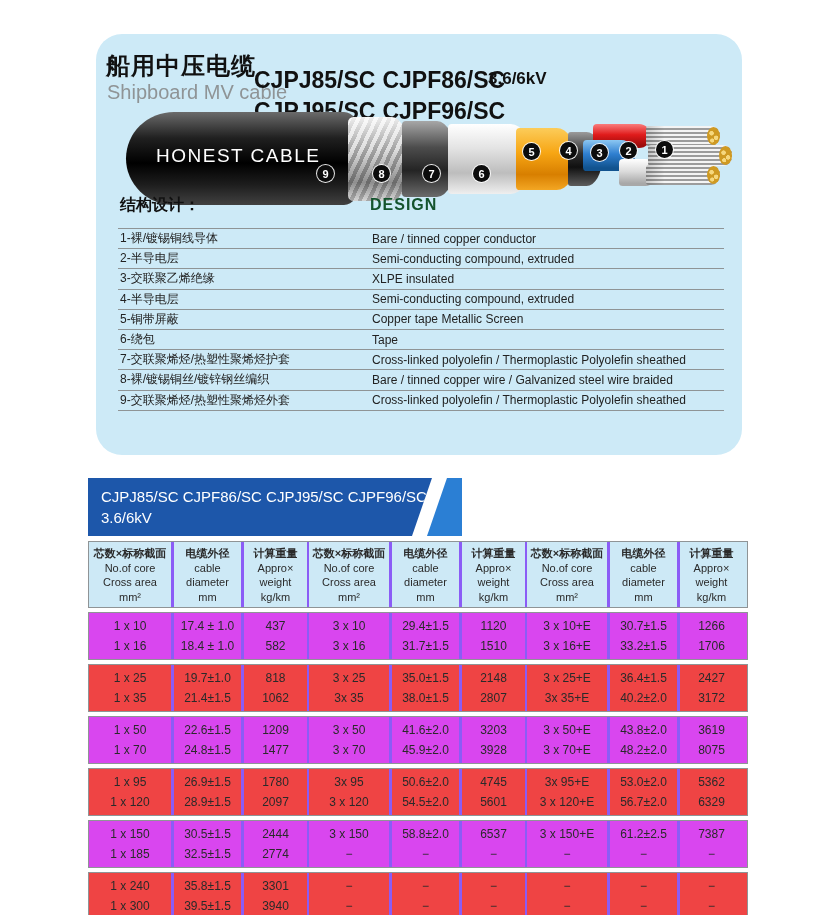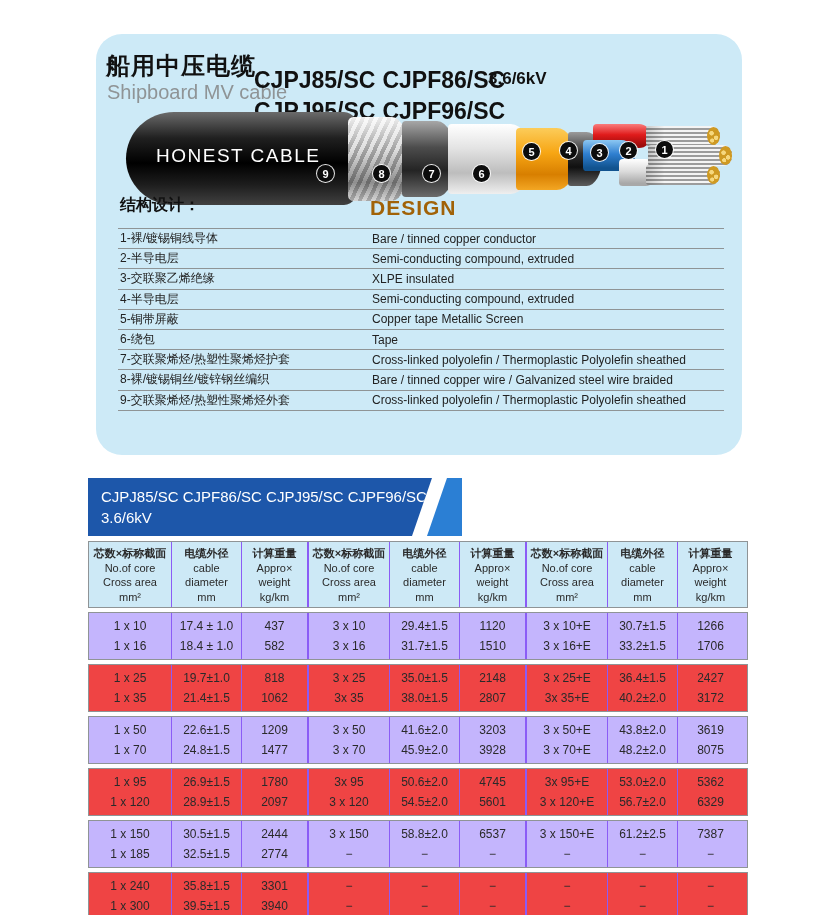--- a/index.html
+++ b/index.html
@@ -58,40 +58,40 @@
                  radial-gradient(circle at 70% 60%,#f6d87e 0 2px,transparent 2.5px),
                  radial-gradient(circle at 40% 75%,#f6d87e 0 1.8px,transparent 2.3px),#cf9a22;}
   .s1{left:550px;top:92px;width:74px;height:20px;}
   .s2{left:552px;top:111px;width:84px;height:21px;}
   .s3{left:550px;top:131px;width:74px;height:20px;}
   .badge{position:absolute;width:17px;height:17px;border-radius:50%;background:#0c0c0c;color:#fff;
       font-size:11px;font-weight:bold;display:flex;align-items:center;justify-content:center;
       box-shadow:0 0 0 1px rgba(255,255,255,.9);}
   
   .design-title-zh{position:absolute;left:24px;top:161px;font-size:16px;font-weight:bold;color:#111;}
-  .design-title-en{position:absolute;left:274px;top:162px;font-size:21px;font-weight:bold;color:#a16207;letter-spacing:1px;}
+  .design-title-en{position:absolute;left:274px;top:162px;font-size:16px;font-weight:bold;color:#14532d;letter-spacing:1px;}
   .design-rows{position:absolute;left:22px;top:194px;width:606px;border-top:1px solid #8f9496;}
   .design-row{display:flex;height:19.2px;align-items:center;border-bottom:1px solid #8f9496;}
   .design-zh{width:252px;font-size:12px;color:#222;padding-left:2px;white-space:nowrap;overflow:hidden;}
   .design-en{flex:1;font-size:12px;color:#222;white-space:nowrap;overflow:hidden;}
   
   .banner{position:absolute;left:88px;top:478px;width:380px;height:58px;}
   .banner-main{position:absolute;left:0;top:0;width:344px;height:58px;background:#1d57aa;
       clip-path:polygon(0 0,100% 0,calc(100% - 20px) 100%,0 100%);
       color:#fff;font-size:15px;line-height:21px;padding:8px 0 0 13px;box-sizing:border-box;}
   .banner-tail{position:absolute;left:339px;top:0;width:35px;height:58px;background:#2b7fd4;
       clip-path:polygon(20px 0,100% 0,100% 100%,0 100%);}
   
   .spec{position:absolute;left:88px;top:541px;width:660px;}
   .block{display:grid;grid-template-columns:82px 70px 66px 82px 70px 66px 82px 70px 66px;
-      border:1px solid #8f9496;background:#c4b5fd;margin-bottom:4px;}
+      border:1px solid #8f9496;background:#d946ef;margin-bottom:4px;}
   .block.head-block{background:#cde9f6;}
   .block.shade{background:#ef4444;}
   .cell{text-align:center;font-size:12px;color:#2a2a2a;padding:3px 0;}
-  .cell + .cell{border-left:1px solid #8b5cf6;}
+  .cell + .cell{border-left:3px solid #8b5cf6;}
   .cell.setb{border-left-width:2px;}
   .cell.h{font-size:11px;line-height:14.5px;padding:4px 0 3px;}
   .cell.h .zh{font-weight:bold;font-size:11px;}
   .cell.d div{line-height:20px;}
 </style>
 </head>
 <body>
 
 <div class="panel">
 

